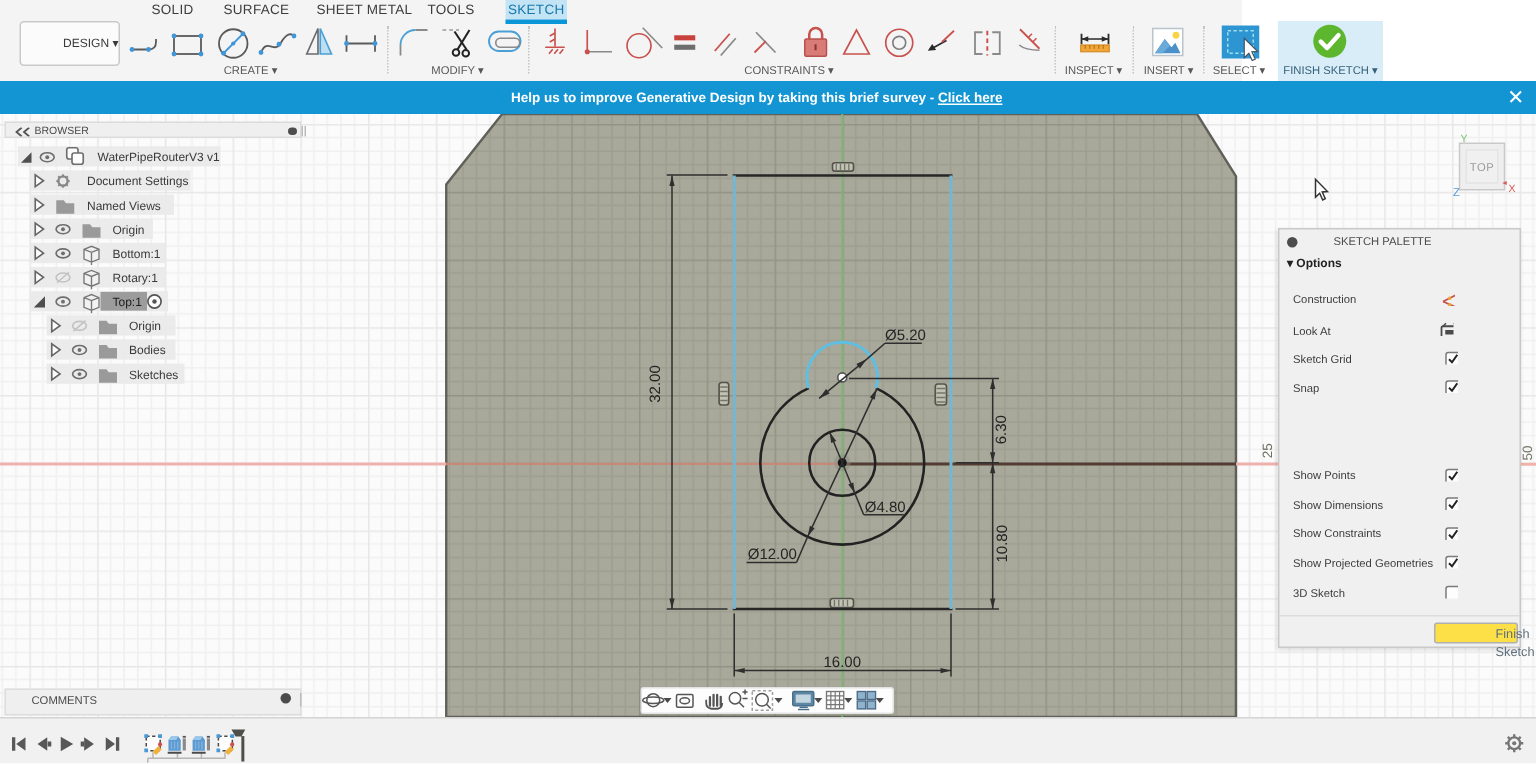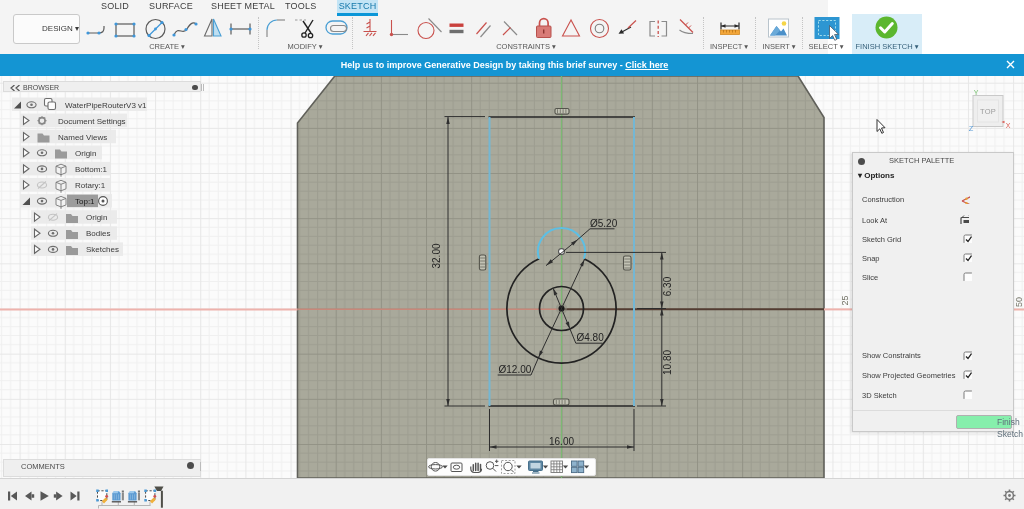--- a/index.html
+++ b/index.html
@@ -402,24 +402,32 @@
         <path d="M3 5.5 L5 7.5 L8.5 2.5" fill="none" stroke="#222" stroke-width="1.3"></path>
       </svg>
     </div>
  <div class="prow" style="top:95.5px">
       <span>Snap</span>
       <svg class="cb" width="11" height="11">
         <rect x="1" y="1" width="9" height="9" rx="1.5" fill="#fdfdfd" stroke="#7a7a7a"></rect>
         <path d="M3 5.5 L5 7.5 L8.5 2.5" fill="none" stroke="#222" stroke-width="1.3"></path>
       </svg>
     </div>
- <div class="prow" style="top:114.5px">
-      <span>Slice</span>
-      <svg class="cb" width="11" height="11">
-        <rect x="1" y="1" width="9" height="9" rx="1.5" fill="#fdfdfd" stroke="#7a7a7a"></rect>
+ <div class="prow" style="top:154px">
+      <span>Show Points</span>
+      <svg class="cb" width="11" height="11">
+        <rect x="1" y="1" width="9" height="9" rx="1.5" fill="#fdfdfd" stroke="#7a7a7a"></rect>
+        <path d="M3 5.5 L5 7.5 L8.5 2.5" fill="none" stroke="#222" stroke-width="1.3"></path>
+      </svg>
+    </div>
+ <div class="prow" style="top:173.5px">
+      <span>Show Dimensions</span>
+      <svg class="cb" width="11" height="11">
+        <rect x="1" y="1" width="9" height="9" rx="1.5" fill="#fdfdfd" stroke="#7a7a7a"></rect>
+        <path d="M3 5.5 L5 7.5 L8.5 2.5" fill="none" stroke="#222" stroke-width="1.3"></path>
       </svg>
     </div>
  <div class="prow" style="top:193px">
       <span>Show Constraints</span>
       <svg class="cb" width="11" height="11">
         <rect x="1" y="1" width="9" height="9" rx="1.5" fill="#fdfdfd" stroke="#7a7a7a"></rect>
         <path d="M3 5.5 L5 7.5 L8.5 2.5" fill="none" stroke="#222" stroke-width="1.3"></path>
       </svg>
     </div>
  <div class="prow" style="top:212.5px">
@@ -429,21 +437,21 @@
         <path d="M3 5.5 L5 7.5 L8.5 2.5" fill="none" stroke="#222" stroke-width="1.3"></path>
       </svg>
     </div>
  <div class="prow" style="top:232.5px">
       <span>3D Sketch</span>
       <svg class="cb" width="11" height="11">
         <rect x="1" y="1" width="9" height="9" rx="1.5" fill="#fdfdfd" stroke="#7a7a7a"></rect>
       </svg>
     </div>
  <div style="position:absolute;left:0;top:257px;width:160px;border-top:1px solid #dcdcdc"></div>
- <div style="position:absolute;left:103px;top:262px;width:56px;height:13.5px;background:#86efac;border:1px solid #b0b0b0;border-radius:2px;box-sizing:border-box;font-size:8.5px;color:#5e6e7a;text-align:center;line-height:12px;padding-left:40px;">Finish Sketch</div>
+ <div style="position:absolute;left:103px;top:262px;width:56px;height:13.5px;background:#fde047;border:1px solid #b0b0b0;border-radius:2px;box-sizing:border-box;font-size:8.5px;color:#5e6e7a;text-align:center;line-height:12px;padding-left:40px;">Finish Sketch</div>
 </div>
 
 <div id="comments" class="abs hdrbar" style="left:3px;top:459px;width:198px;height:18px;line-height:12px;">
   <span style="position:absolute;left:17px;top:1px">COMMENTS</span>
   <span style="position:absolute;left:183px;top:1.5px;width:7px;height:7px;border-radius:50%;background:#4c4c4c"></span>
   <span style="position:absolute;left:196px;top:2px;width:1px;height:9px;background:#bbb"></span>
 </div>
 
 <div id="navbar" class="abs">
  <svg width="167" height="16" viewBox="428 459 167 16" style="position:absolute;left:0;top:0">

